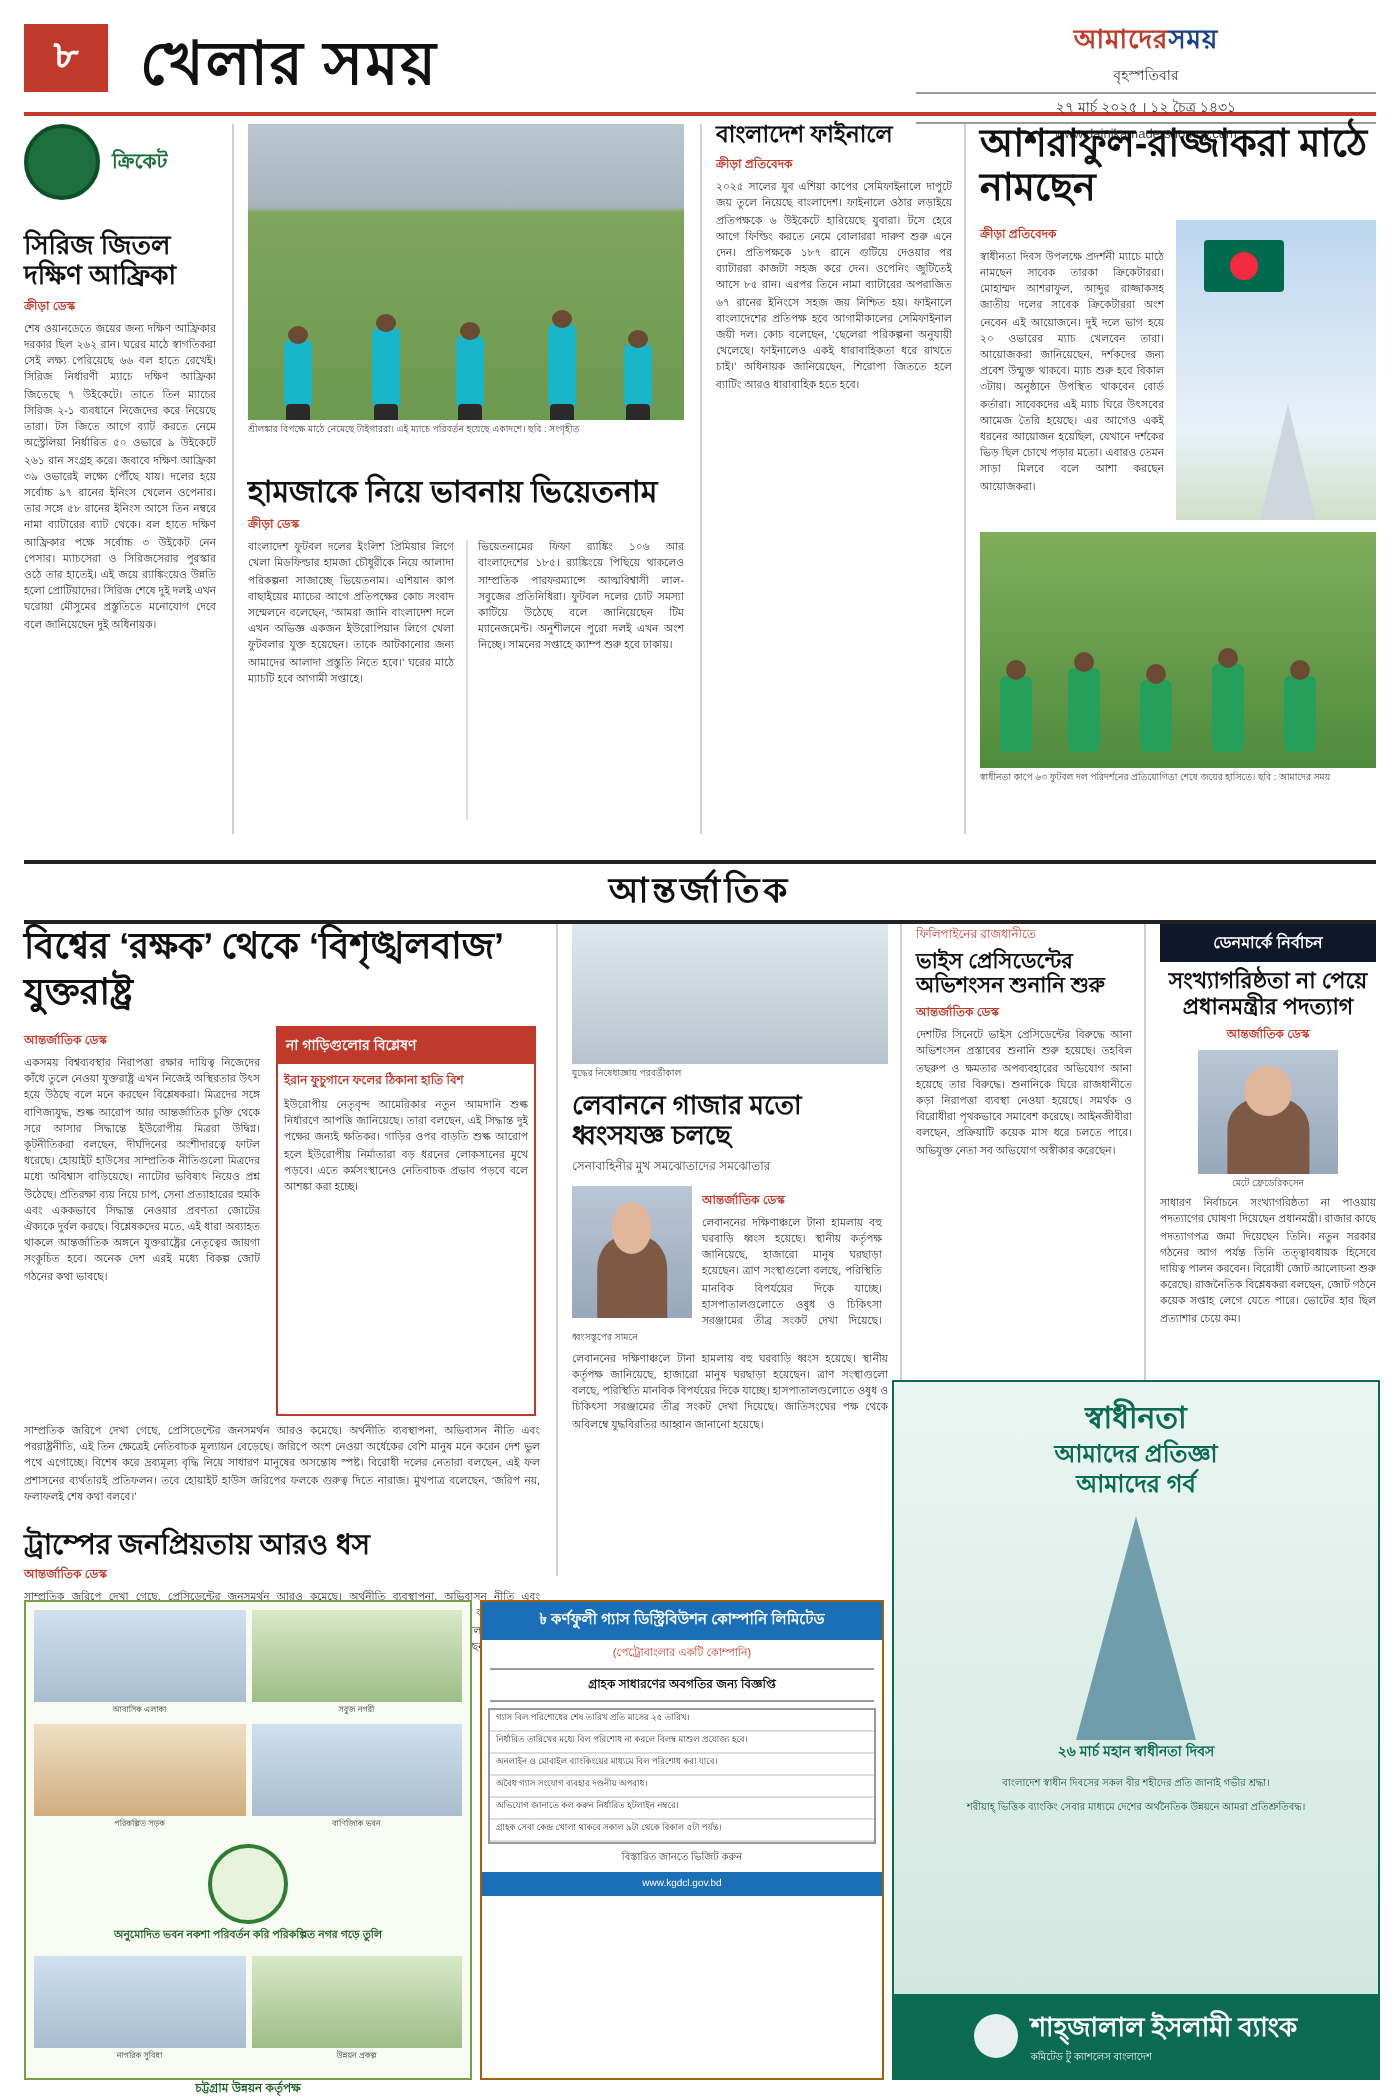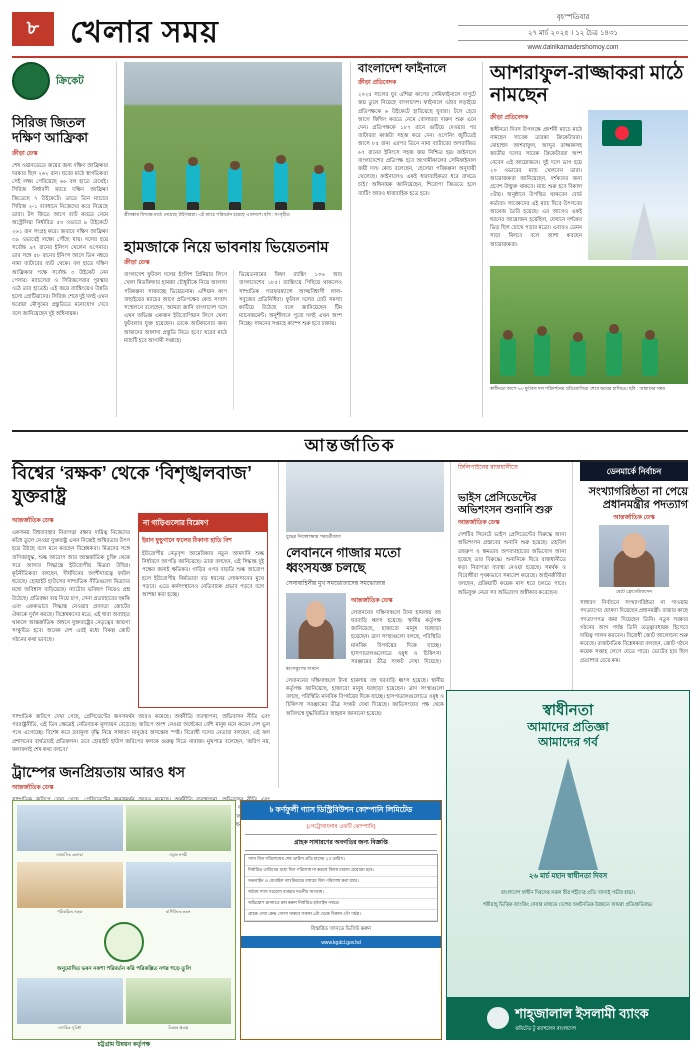--- a/index.html
+++ b/index.html
@@ -92,20 +92,23 @@
 </style>
 </head>
 <body>
 
 <div class="page">
 
   <div class="masthead">
     <div class="page-num">৮</div>
     <div class="section-title">খেলার সময়</div>
     <div class="mast-right">
+      <div class="mast-logo">
+        <span style="color:#c0392b">আমাদের</span><span>সময়</span>
+      </div>
       <div class="mast-day">বৃহস্পতিবার</div>
       <div class="mast-date">২৭ মার্চ ২০২৫ । ১২ চৈত্র ১৪৩১</div>
       <div class="mast-url">www.dainikamadershomoy.com</div>
     </div>
   </div>
 
   <div class="sports">
 
     <div class="col" style="left:0;top:0;width:96px;height:355px;">
       <div class="logo-row">
@@ -229,30 +232,30 @@
         </div>
       </div>
       <div class="cap">ধ্বংসস্তূপের সামনে</div>
       <div class="txt" style="margin-top:4px;height:150px;overflow:hidden;">লেবাননের দক্ষিণাঞ্চলে টানা হামলায় বহু ঘরবাড়ি ধ্বংস হয়েছে। স্থানীয় কর্তৃপক্ষ জানিয়েছে, হাজারো মানুষ ঘরছাড়া হয়েছেন। ত্রাণ সংস্থাগুলো বলছে, পরিস্থিতি মানবিক বিপর্যয়ের দিকে যাচ্ছে। হাসপাতালগুলোতে ওষুধ ও চিকিৎসা সরঞ্জামের তীব্র সংকট দেখা দিয়েছে। জাতিসংঘের পক্ষ থেকে অবিলম্বে যুদ্ধবিরতির আহ্বান জানানো হয়েছে।</div>
     </div>
 
     <div class="col rule-v" style="left:438px;top:0;height:326px;width:0;"></div>
 
     <div class="col" style="left:446px;top:0;width:108px;">
       <div style="font-size:6px;color:#c0392b;">ফিলিপাইনের রাজধানীতে</div>
-      <div class="hl" style="font-size:10.5px;margin-top:18px;">ভাইস প্রেসিডেন্টের অভিশংসন শুনানি শুরু</div>
+      <div class="hl" style="font-size:10.5px;margin-top:2px;">ভাইস প্রেসিডেন্টের অভিশংসন শুনানি শুরু</div>
       <div class="byline">আন্তর্জাতিক ডেস্ক</div>
       <div class="txt" style="height:180px;overflow:hidden;">দেশটির সিনেটে ভাইস প্রেসিডেন্টের বিরুদ্ধে আনা অভিশংসন প্রস্তাবের শুনানি শুরু হয়েছে। তহবিল তছরুপ ও ক্ষমতার অপব্যবহারের অভিযোগ আনা হয়েছে তার বিরুদ্ধে। শুনানিকে ঘিরে রাজধানীতে কড়া নিরাপত্তা ব্যবস্থা নেওয়া হয়েছে। সমর্থক ও বিরোধীরা পৃথকভাবে সমাবেশ করেছে। আইনজীবীরা বলছেন, প্রক্রিয়াটি কয়েক মাস ধরে চলতে পারে। অভিযুক্ত নেতা সব অভিযোগ অস্বীকার করেছেন।</div>
     </div>
 
     <div class="col rule-v" style="left:560px;top:0;height:326px;width:0;"></div>
 
     <div class="col" style="left:568px;top:0;width:108px;">
       <div class="blue-head">ডেনমার্কে নির্বাচন</div>
-      <div class="hl" style="font-size:11px;margin-top:4px;text-align:right;">সংখ্যাগরিষ্ঠতা না পেয়ে প্রধানমন্ত্রীর পদত্যাগ</div>
+      <div class="hl" style="font-size:11px;margin-top:4px;text-align:center;">সংখ্যাগরিষ্ঠতা না পেয়ে প্রধানমন্ত্রীর পদত্যাগ</div>
       <div class="byline" style="text-align:center;">আন্তর্জাতিক ডেস্ক</div>
       <div class="portrait" style="width:70px;height:62px;margin:2px auto;"></div>
       <div class="cap" style="text-align:center;">মেটে ফ্রেডেরিকসেন</div>
       <div class="txt" style="margin-top:3px;height:110px;overflow:hidden;">সাধারণ নির্বাচনে সংখ্যাগরিষ্ঠতা না পাওয়ায় পদত্যাগের ঘোষণা দিয়েছেন প্রধানমন্ত্রী। রাজার কাছে পদত্যাগপত্র জমা দিয়েছেন তিনি। নতুন সরকার গঠনের আগ পর্যন্ত তিনি তত্ত্বাবধায়ক হিসেবে দায়িত্ব পালন করবেন। বিরোধী জোট আলোচনা শুরু করেছে। রাজনৈতিক বিশ্লেষকরা বলছেন, জোট গঠনে কয়েক সপ্তাহ লেগে যেতে পারে। ভোটের হার ছিল প্রত্যাশার চেয়ে কম।</div>
     </div>
   </div>
 
   <div class="ad-cda">
     <div class="ad-grid">
       <div>

